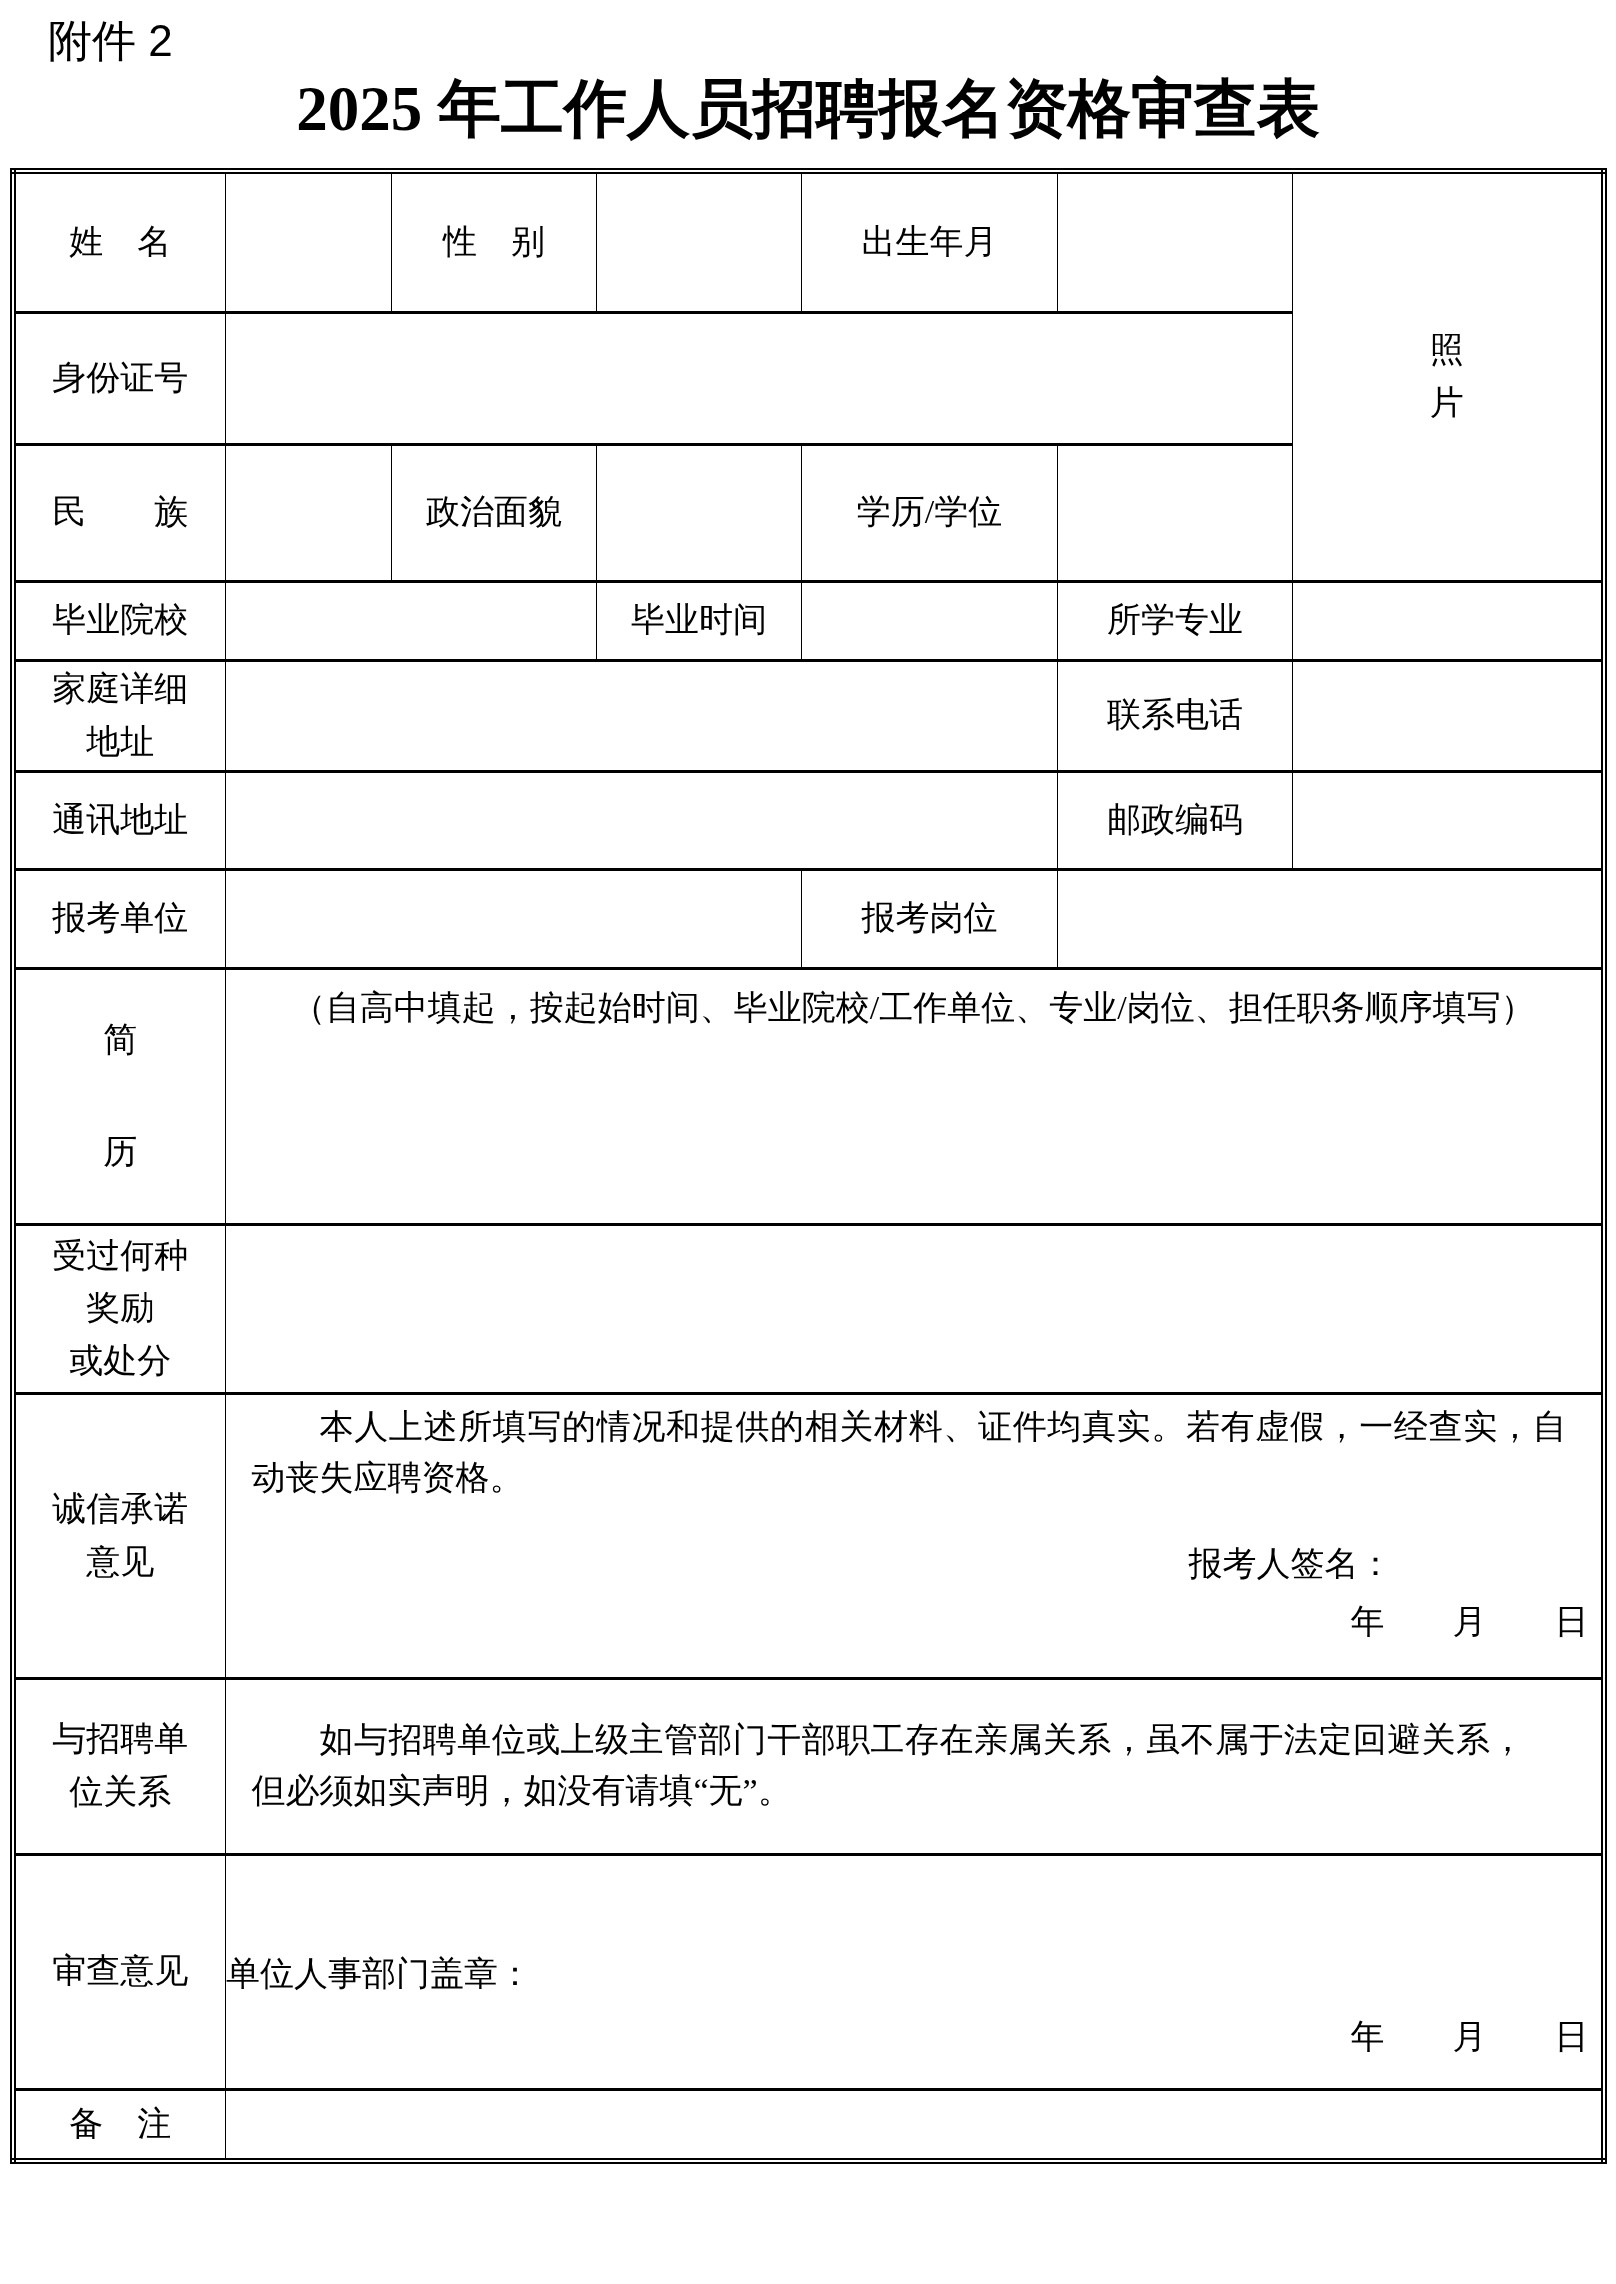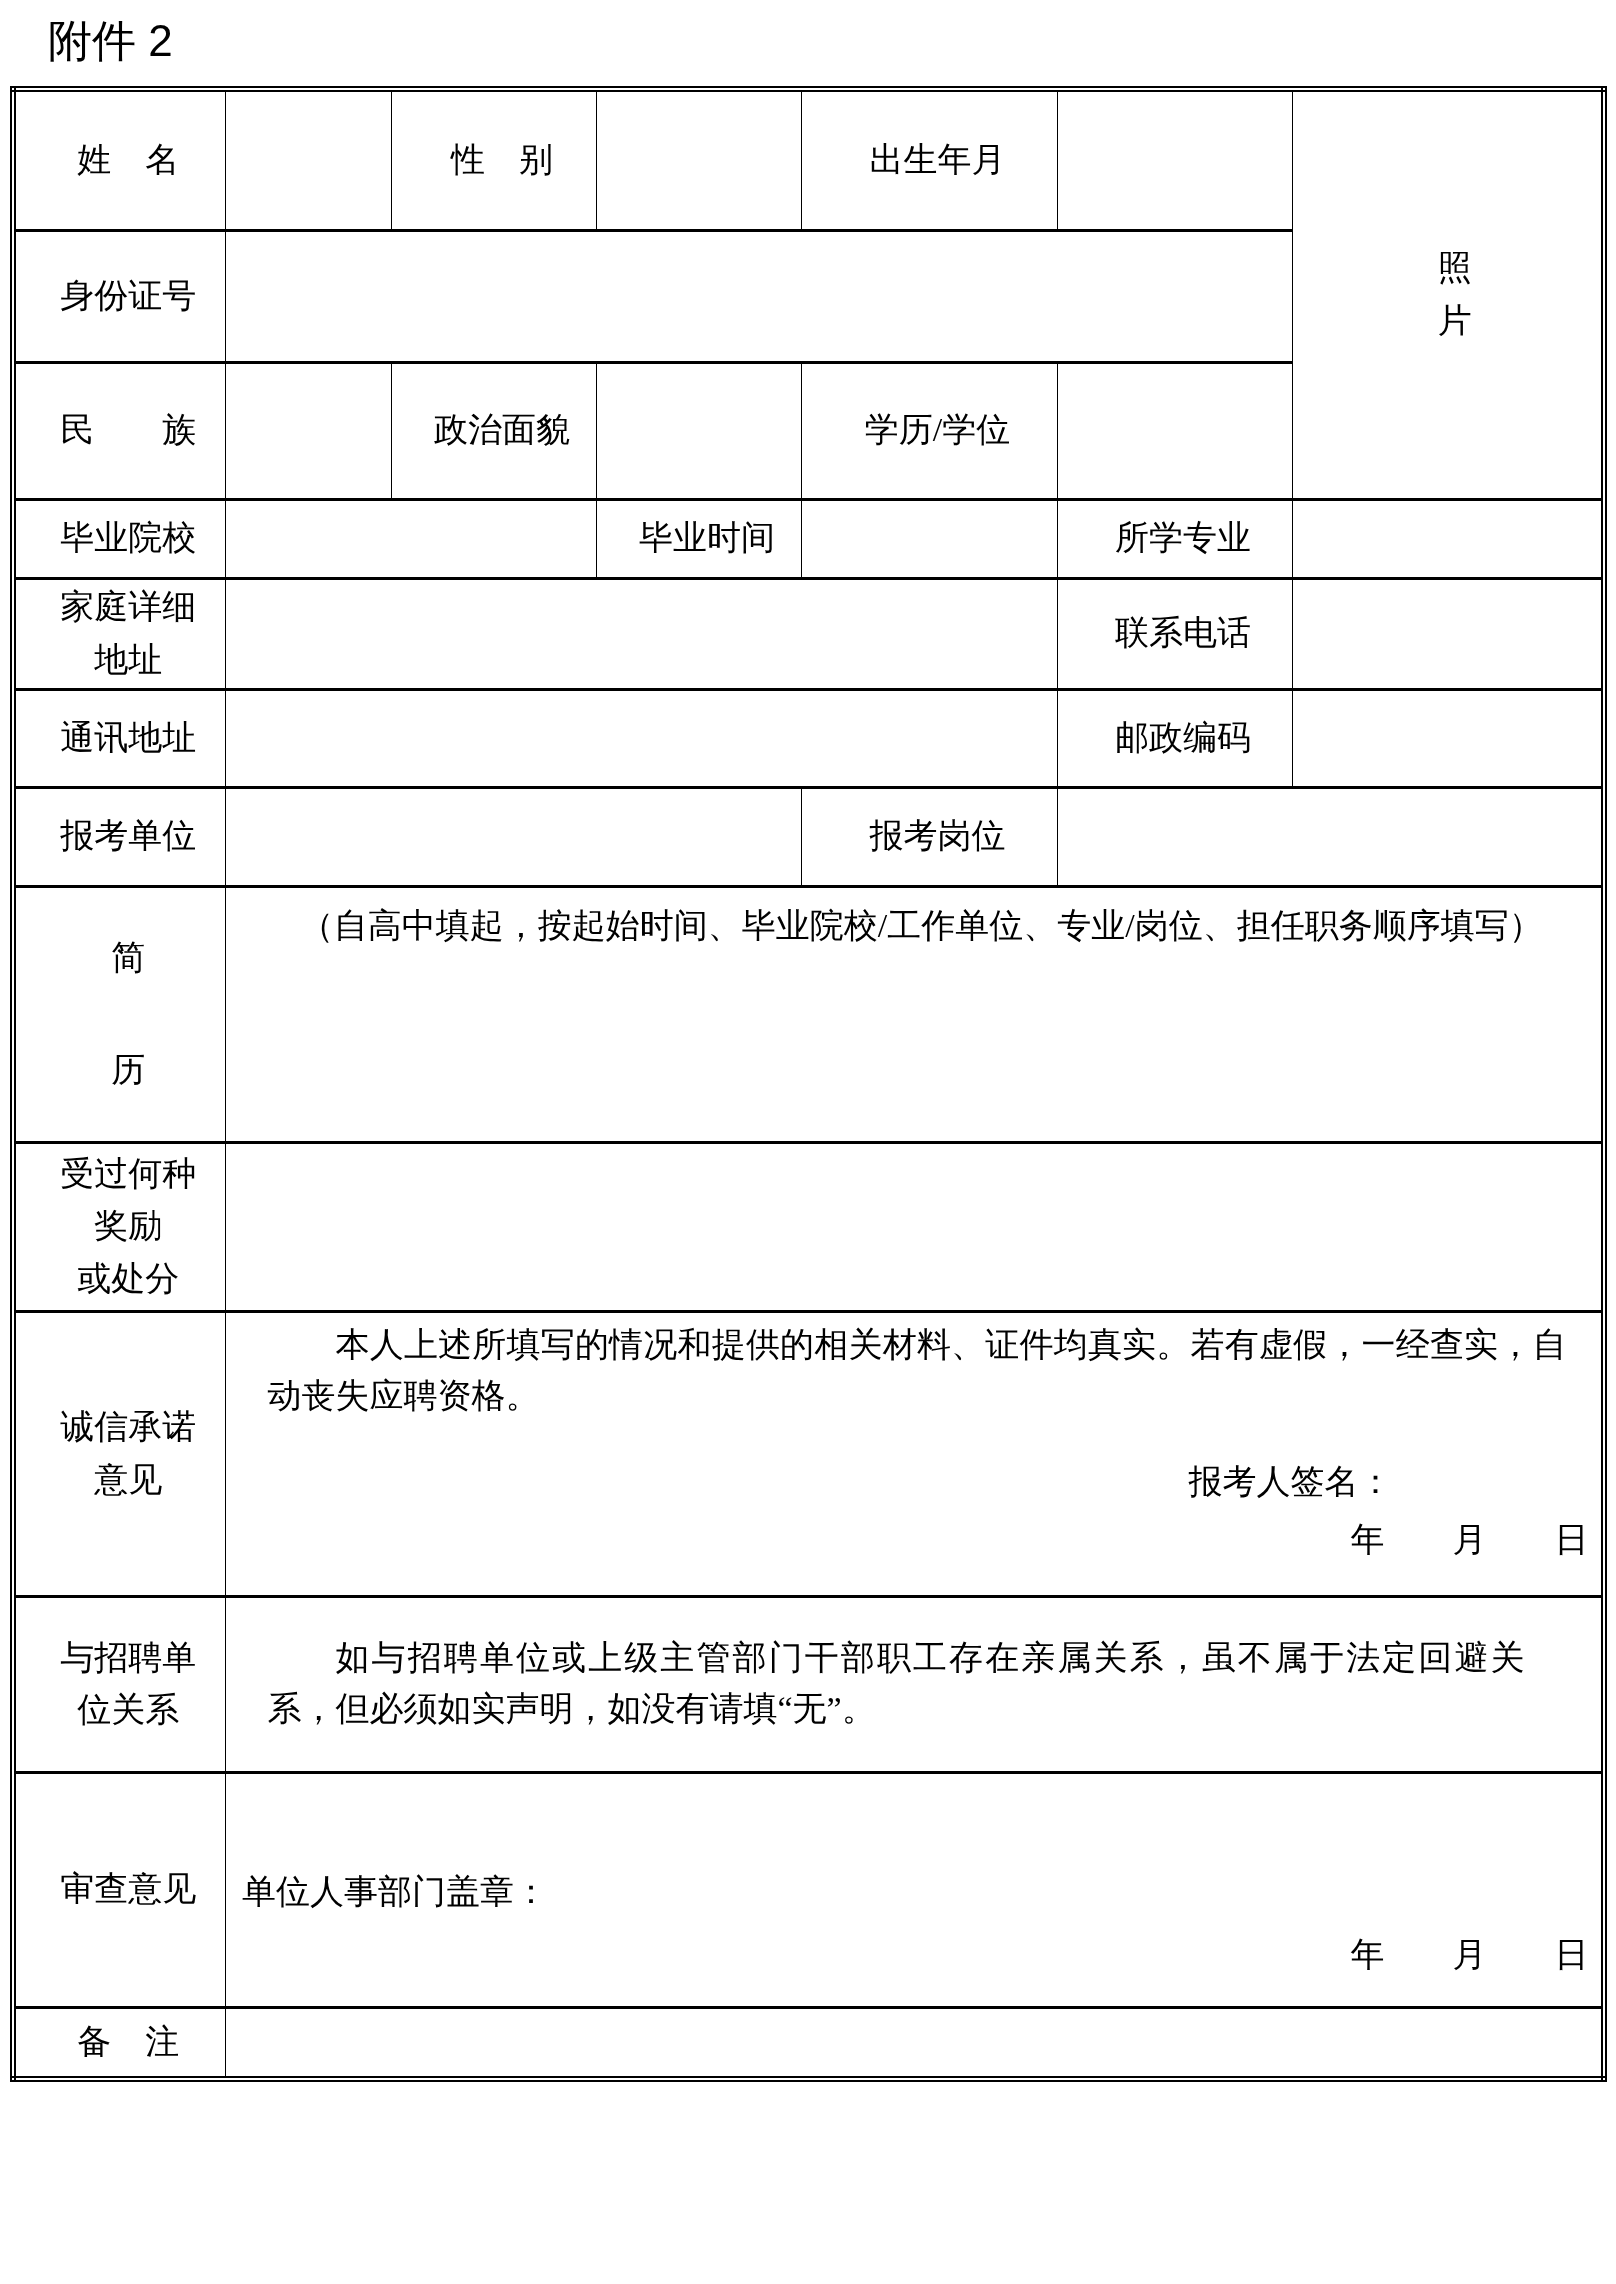--- a/index.html
+++ b/index.html
@@ -26,21 +26,20 @@
     table-layout: fixed;
     border-collapse: collapse;
     border: 6px double #000;
   }
   td {
     border-left: 1.7px solid #000; border-right: 1.7px solid #000;
     border-top: 3.4px solid #000; border-bottom: 3.4px solid #000;
     font-size: 34px;
     vertical-align: middle;
     overflow: hidden;
-    padding-left: 16px;
   }
   td.label {
     text-align: center;
     white-space: pre-line;
     line-height: 1.55;
   }
   td.label.resume-label { line-height: 3.3; }
   td.top { vertical-align: top; }
 
   tr.r1  { height: 141px; }
@@ -73,20 +72,21 @@
   .date-line  { text-align: right; padding-right: 12px;  margin-top: 6.8px;  line-height: 1.5; }
   .stamp-line { text-align: left; padding-right: 233px; margin-top: 92px; line-height: 1.5; }
   .date-line.review-date { margin-top: 12px; }
 </style>
 </head>
 <body>
 
 <div class="page">
 
   <div class="attachment">附件 2</div>
+  <div class="title">2025 年工作人员招聘报名资格审查表</div>
 
   <table class="form-table">
     <colgroup>
       <col style="width:213px">
         <col style="width:166px">
         <col style="width:205px">
       <col style="width:205px">
         <col style="width:256px">
         <col style="width:235px">
       <col style="width:311px">

